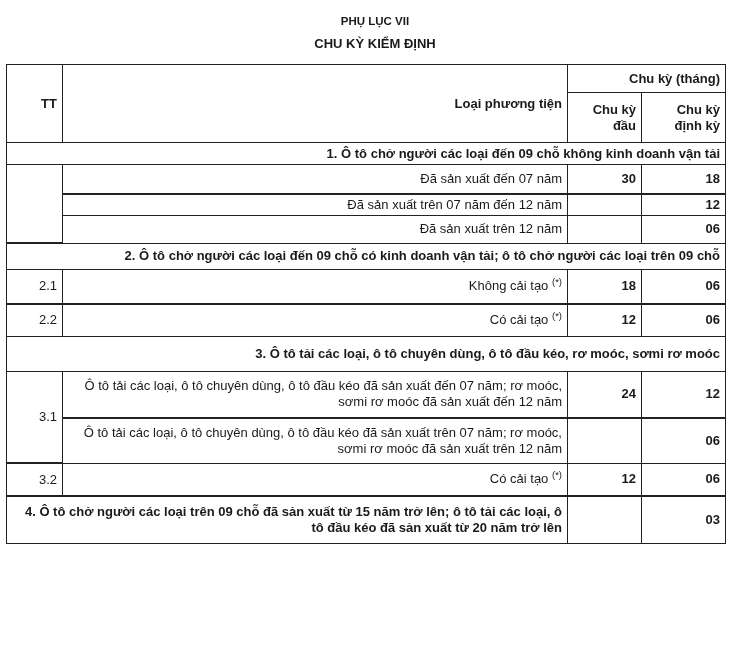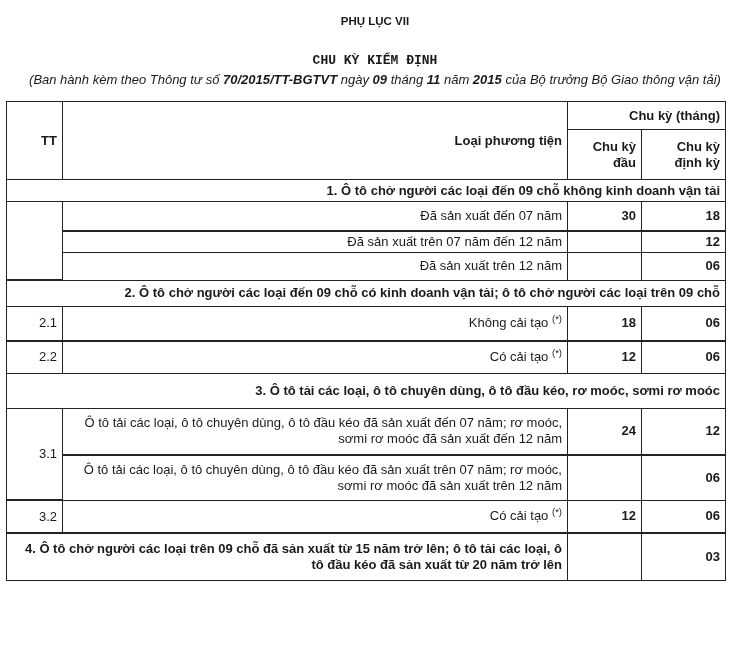--- a/index.html
+++ b/index.html
@@ -21,21 +21,21 @@
     border-bottom:1px solid #c2c2c2;
   }
   .banner-title{
     margin:0;font-size:16px;font-weight:bold;color:var(--banner_text);
     letter-spacing:.2px;white-space:nowrap;
   }
   .page-heading{
     margin:8px 0 0 5px;font-size:18px;font-weight:bold;color:var(--heading_text);
   }
   .appendix{ text-align:center;font-weight:bold;font-size:11.5px;margin-top:15px; }
-  .table-title{ text-align:center;font-weight:bold;font-size:13px;margin-top:26px;font-family:Liberation Mono, monospace; }
+  .table-title{ text-align:center;font-weight:bold;font-size:13px;margin-top:9px; }
   .issuance-note{
     text-align:center;font-style:italic;font-size:13px;line-height:17px;
     margin-top:3px;padding:0 6px;
   }
   table.inspection{
     border-collapse:collapse;table-layout:fixed;width:719px;
     margin:13px 0 0 6px;font-size:13px;
   }
   table.inspection th, table.inspection td{
     border:1px solid var(--border_color);
@@ -55,21 +55,20 @@
 <body>
 
 <div>
 
 
 
   <div class="appendix">PHỤ LỤC VII</div>
 
   <div class="table-title">CHU KỲ KIỂM ĐỊNH</div>
 
-  <div class="issuance-note"><span>(Ban hành kèm theo Thông tư số </span><b>70/2015/TT-BGTVT</b><span> ngày </span><b>09</b><span> tháng </span><b>11</b><span> năm </span><b>2015</b><span> của Bộ trưởng Bộ Giao thông vận tải)</span></div>
 
   <table class="inspection">
     <colgroup>
       <col class="col-tt">
         <col class="col-desc">
         <col class="col-first">
         <col class="col-periodic">
     </colgroup>
     <thead>
       <tr style="height:28px;">

